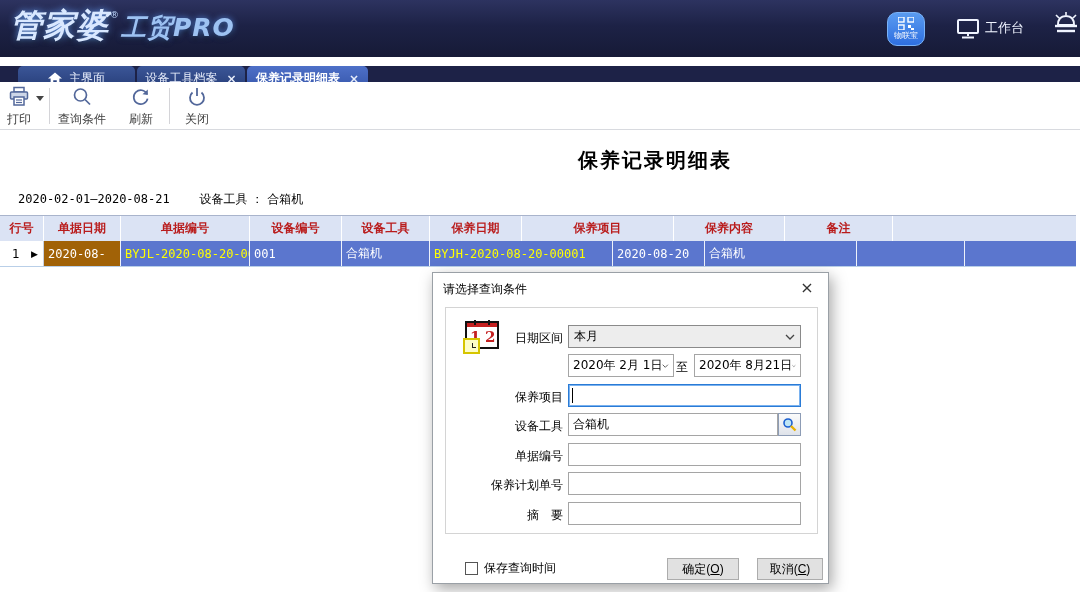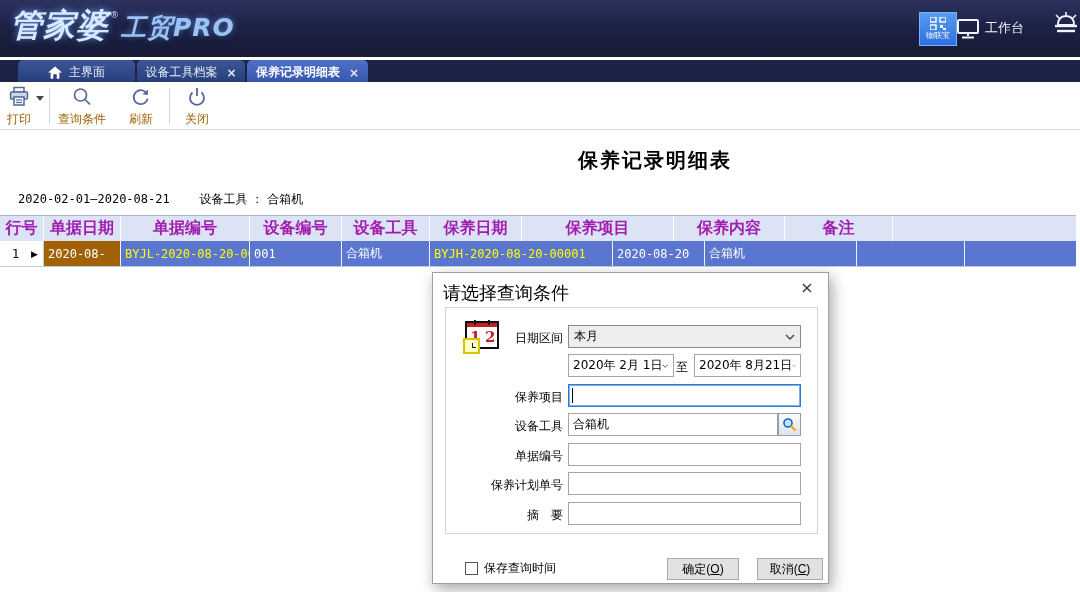--- a/index.html
+++ b/index.html
@@ -10,47 +10,47 @@
   
   .top-header { position:absolute; left:0; top:0; width:1080px; height:57px;
     background:linear-gradient(180deg,#2d3360 0%,#1d2246 45%,#161a36 100%); }
   .logo { position:absolute; left:10px; top:4px; display:flex; align-items:baseline; }
   .logo-main { font-size:32px; font-weight:bold; font-style:italic; color:#d9e8ff; letter-spacing:1px;
     text-shadow:0 0 7px rgba(110,165,255,.95), 0 3px 4px rgba(0,0,0,.7); }
   .logo-reg { font-size:9px; color:#bcd4f8; margin:0 2px 0 1px; align-self:flex-start; padding-top:6px; }
   .logo-sub { font-size:25px; font-weight:bold; font-style:italic; color:#9dc2f2; letter-spacing:1px;
     text-shadow:0 0 6px rgba(90,140,230,.9), 0 3px 4px rgba(0,0,0,.7); }
   .hdr-right { position:absolute; right:0; top:0; height:57px; display:flex; align-items:center; }
-  .iot-badge { width:38px; height:34px; border-radius:0; cursor:pointer;
+  .iot-badge { width:38px; height:34px; border-radius:10px; margin-right:32px; cursor:pointer;
     background:linear-gradient(180deg,#5a9bf0 0%,#2e6fe0 100%); border:1px solid #79b2f8;
     display:flex; flex-direction:column; align-items:center; justify-content:center; }
   .iot-badge svg { display:block; margin-bottom:1px; }
   .iot-label { font-size:8px; color:#fff; line-height:9px; }
   .wb { display:flex; align-items:flex-start; margin-right:28px; cursor:pointer; }
   .wb-label { color:#f0f4ff; font-size:13px; margin-left:6px; }
   .mall { position:relative; width:28px; height:34px; overflow:hidden; cursor:pointer; }
 
   
-  .tab-bar { position:absolute; left:0; top:60px; width:1080px; height:25px; background:#1d2247;padding-left:12px; }
+  .tab-bar { position:absolute; left:0; top:66px; width:1080px; height:25px; background:#1d2247;padding-left:12px; }
   .tab { position:absolute; top:0; height:25px; border-radius:5px 5px 0 0; color:#e8eefc;
     display:flex; align-items:center; justify-content:center; cursor:pointer;
     background:linear-gradient(180deg,#3b5698 0%,#253b75 100%); }
   .tab .tlabel { font-size:12px; }
   .tab.active { background:linear-gradient(180deg,#4e70c8 0%,#3454a8 100%); }
   .tab.active .tlabel { font-weight:bold; color:#fff; }
   .tab .close { margin-left:9px; font-size:12px; font-weight:bold; color:#e6ecfa; cursor:pointer; }
   .tab-home { left:18px; width:117px; }
   .tab-home svg { margin-right:7px; }
   .tab-2 { left:137px; width:108px; }
   .tab-3 { left:247px; width:121px; }
 
   
   .toolbar { position:absolute; left:0; top:82px; width:1080px; height:48px; background:#fff;
     border-bottom:1px solid #d8dadf; }
-  .tool { position:absolute; top:3px; height:42px; text-align:center; cursor:pointer; color:#a16207; }
+  .tool { position:absolute; top:3px; height:42px; text-align:center; cursor:pointer; color:#404040; }
   .tool .ticon { height:24px; display:flex; align-items:center; justify-content:center; }
   .tool .tlabel2 { font-size:12px; margin-top:2px; }
   .tool-print { left:2px; width:34px; }
   .print-caret { position:absolute; left:36px; top:14px; width:0; height:0;
     border-left:4px solid transparent; border-right:4px solid transparent; border-top:5px solid #444; cursor:pointer; }
   .tool-query { left:56px; width:52px; }
   .tool-refresh { left:122px; width:38px; }
   .tool-close { left:178px; width:38px; }
   .tsep { position:absolute; top:6px; width:1px; height:36px; background:#d4d4d8; }
   .tsep1 { left:49px; } .tsep2 { left:169px; }
@@ -60,36 +60,36 @@
     font-family:"DejaVu Serif","Liberation Serif",serif; font-size:20px; font-weight:bold; color:#000;
     letter-spacing:2px; }
   .filter-line { position:absolute; left:18px; top:191px; color:#000; font-size:12px; }
   .filter-line .fdate { font-family:"DejaVu Sans Mono","Liberation Mono",monospace; font-size:12px; }
   .filter-line .ffilter { margin-left:26px; }
 
   
   .grid { position:absolute; left:0; top:215px; width:1076px; border-top:1px solid #a9b4cc; }
   .grid-header { display:flex; height:25px; background:#dbe3f4; }
   .gh-cell { border-right:1px solid #fff; display:flex; align-items:center; justify-content:center;
-    font-weight:bold; color:#a21caf; font-size:16px; cursor:pointer; overflow:hidden; white-space:nowrap; }
+    font-weight:bold; color:#b91c1c; font-size:12px; cursor:pointer; overflow:hidden; white-space:nowrap; }
   .grid-row { display:flex; height:26px; background:#5b76ce; border-bottom:1px solid #b9cfe8; cursor:pointer; }
   .gr-cell { border-right:1px solid #eef2fa; display:flex; align-items:center; padding:0 4px;
     color:#fff; font-size:12px; overflow:hidden; white-space:nowrap; }
   .gr-cell.mono { font-family:"DejaVu Sans Mono","Liberation Mono",monospace; font-size:12px; }
   .gr-rowno { background:#fff; color:#000; justify-content:space-between; border-right:1px solid #c8d0e0; }
   .gr-rowno .rno { padding-left:8px; }
   .gr-rowno .marker { color:#000; font-size:9px; padding-right:1px; }
   .gr-focus { background:#a16207; }
   .gr-yellow { color:#ffff00; }
 
   
   .dialog { position:absolute; left:432px; top:272px; width:397px; height:312px; background:#fff;
     border:1px solid #9aa0a6; box-shadow:3px 5px 14px rgba(0,0,0,.35); }
   .dlg-titlebar { position:relative; height:30px; }
-  .dlg-title { position:absolute; left:10px; top:8px; font-size:18px; color:#000; }
+  .dlg-title { position:absolute; left:10px; top:8px; font-size:12px; color:#000; }
   .dlg-close { position:absolute; right:8px; top:3px; width:26px; height:24px; text-align:center;
     font-size:16px; line-height:24px; color:#333; cursor:pointer; }
   .dlg-group { position:absolute; left:12px; top:34px; width:373px; height:227px; border:1px solid #d4d4d4; }
   .cal-icon { position:absolute; left:30px; top:48px; width:38px; height:36px; }
   .cal-body { position:absolute; left:2px; top:0; width:34px; height:28px; background:#fff; border:2px solid #111; }
   .cal-topbar { position:absolute; left:0; top:0; width:100%; height:4px; background:#c42020; }
   .cal-pin { position:absolute; top:-3px; width:2px; height:5px; background:#111; }
   .cal-num { position:absolute; top:5px; font-family:"DejaVu Serif",serif; font-weight:bold; font-size:15px; color:#c42020; }
   .cal-clock { position:absolute; left:0; top:17px; width:17px; height:16px; background:#fdfdc8;
     border:2px solid #d6c500; }

